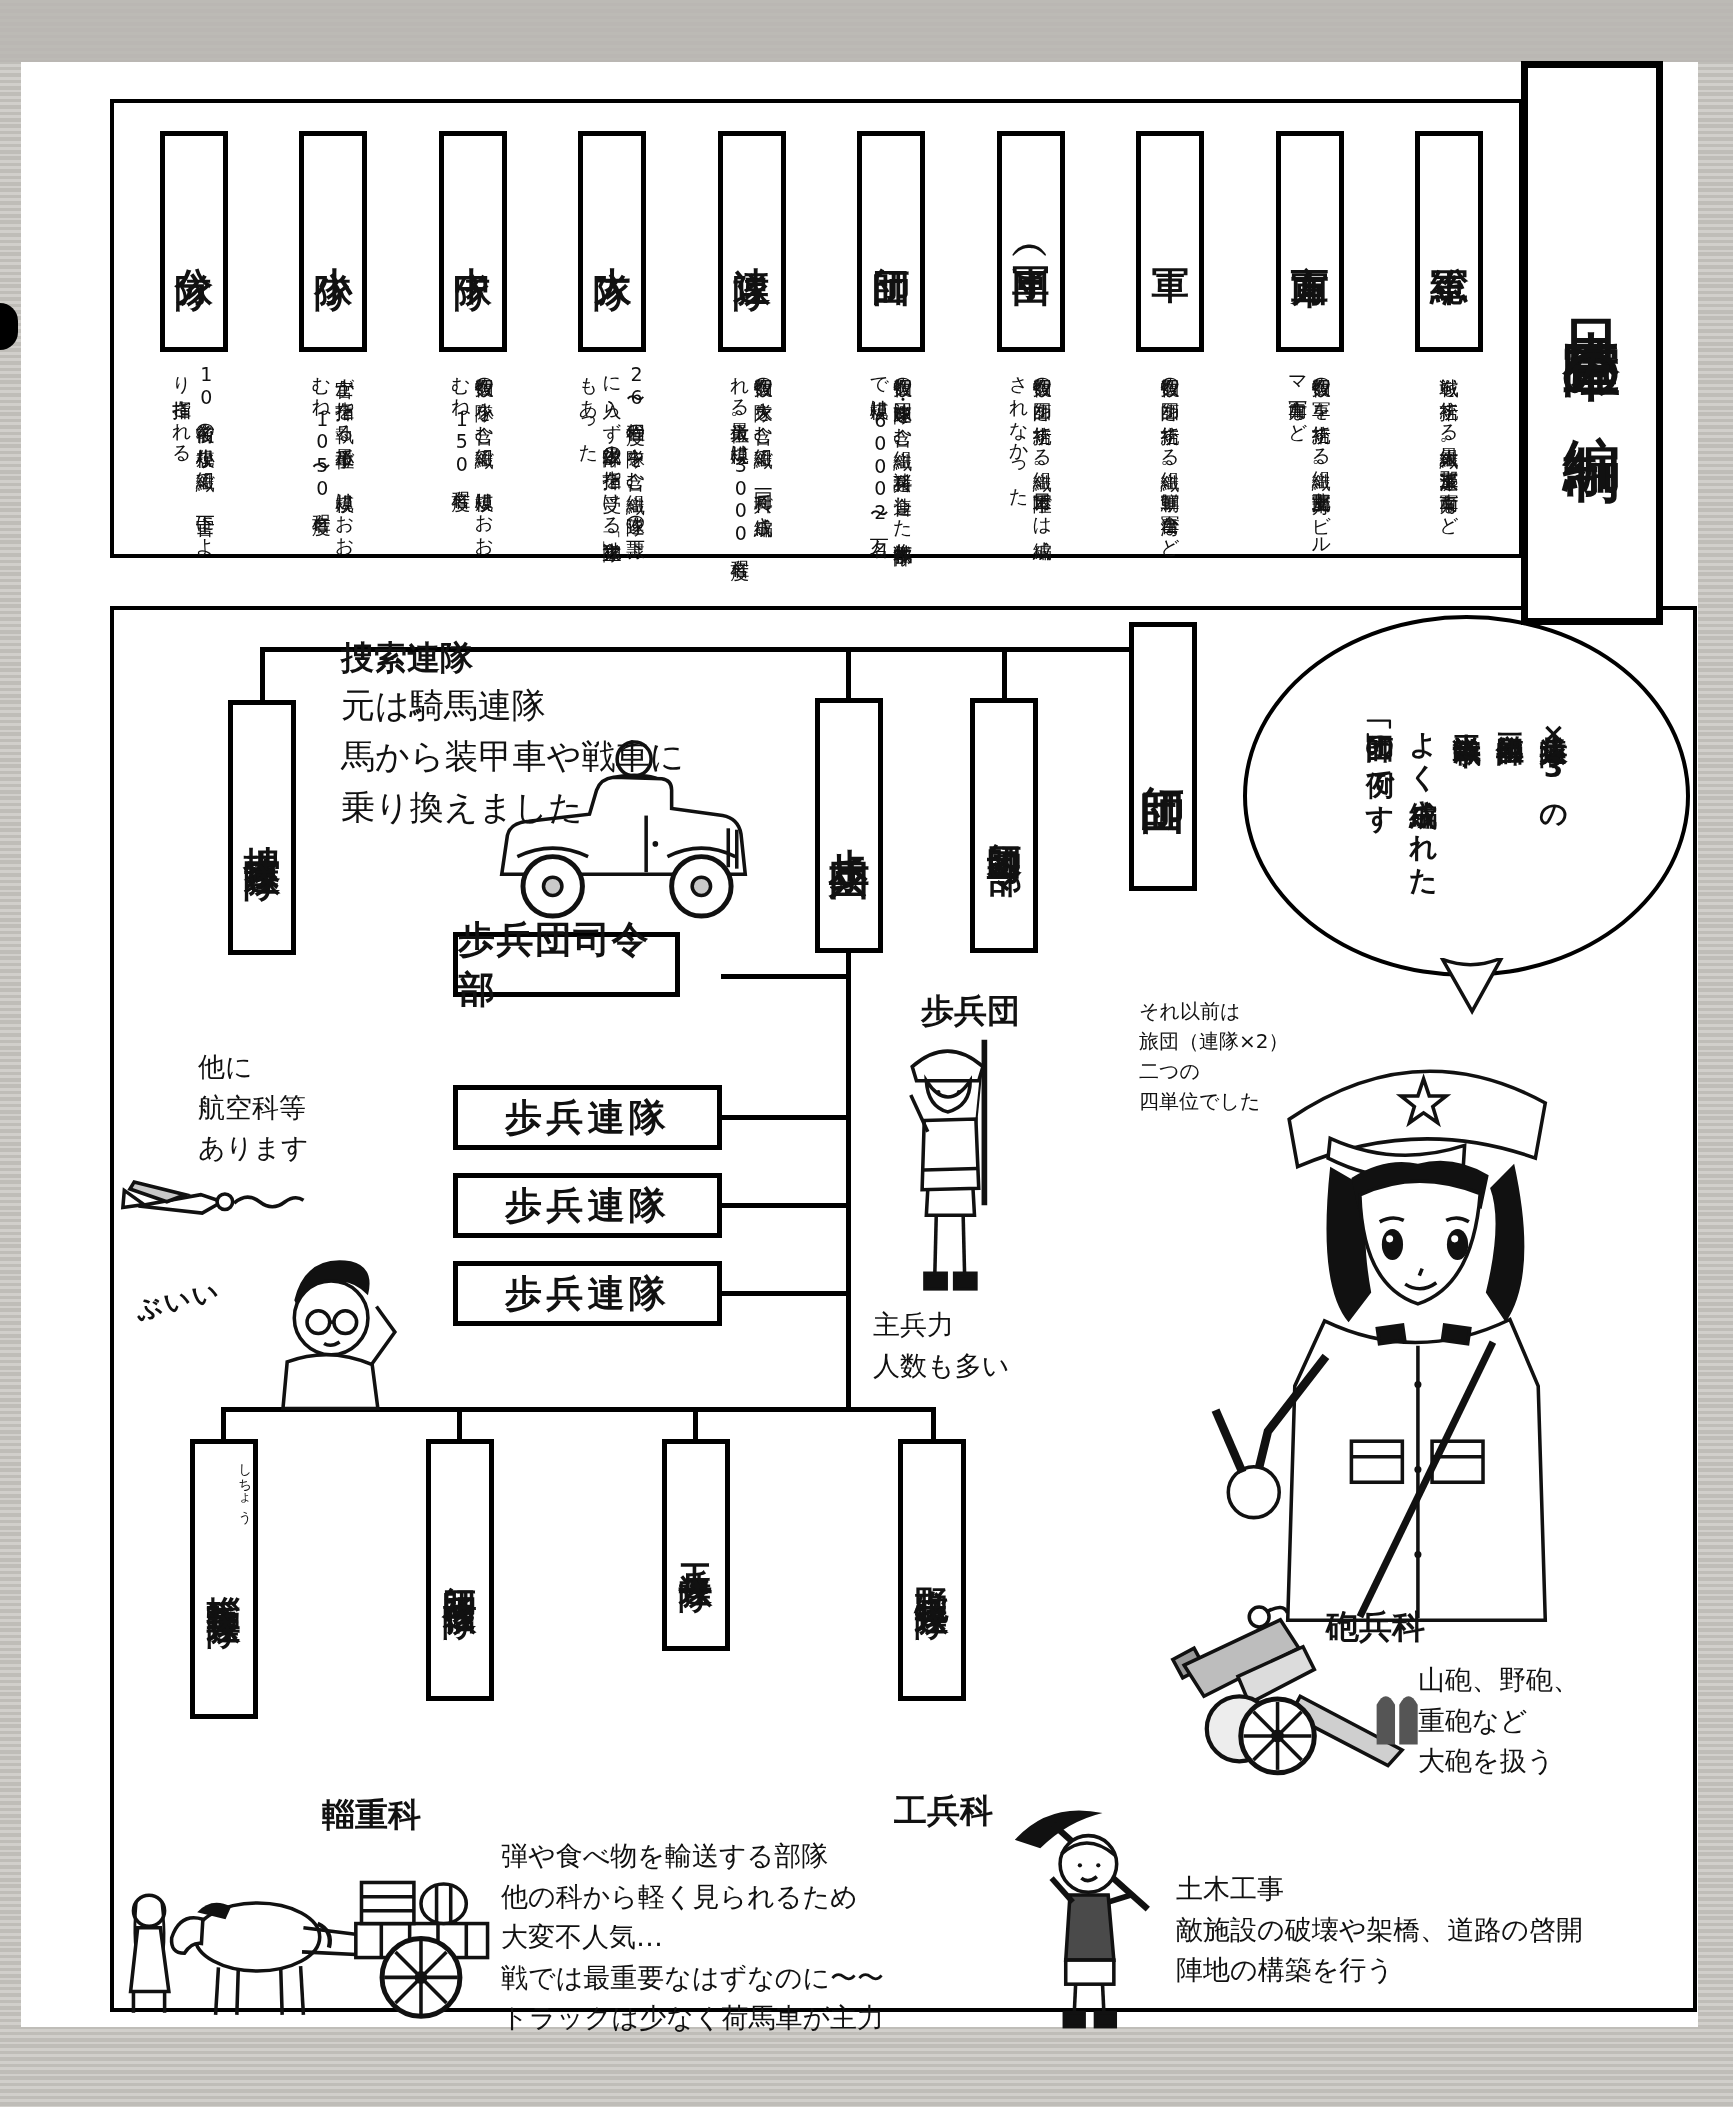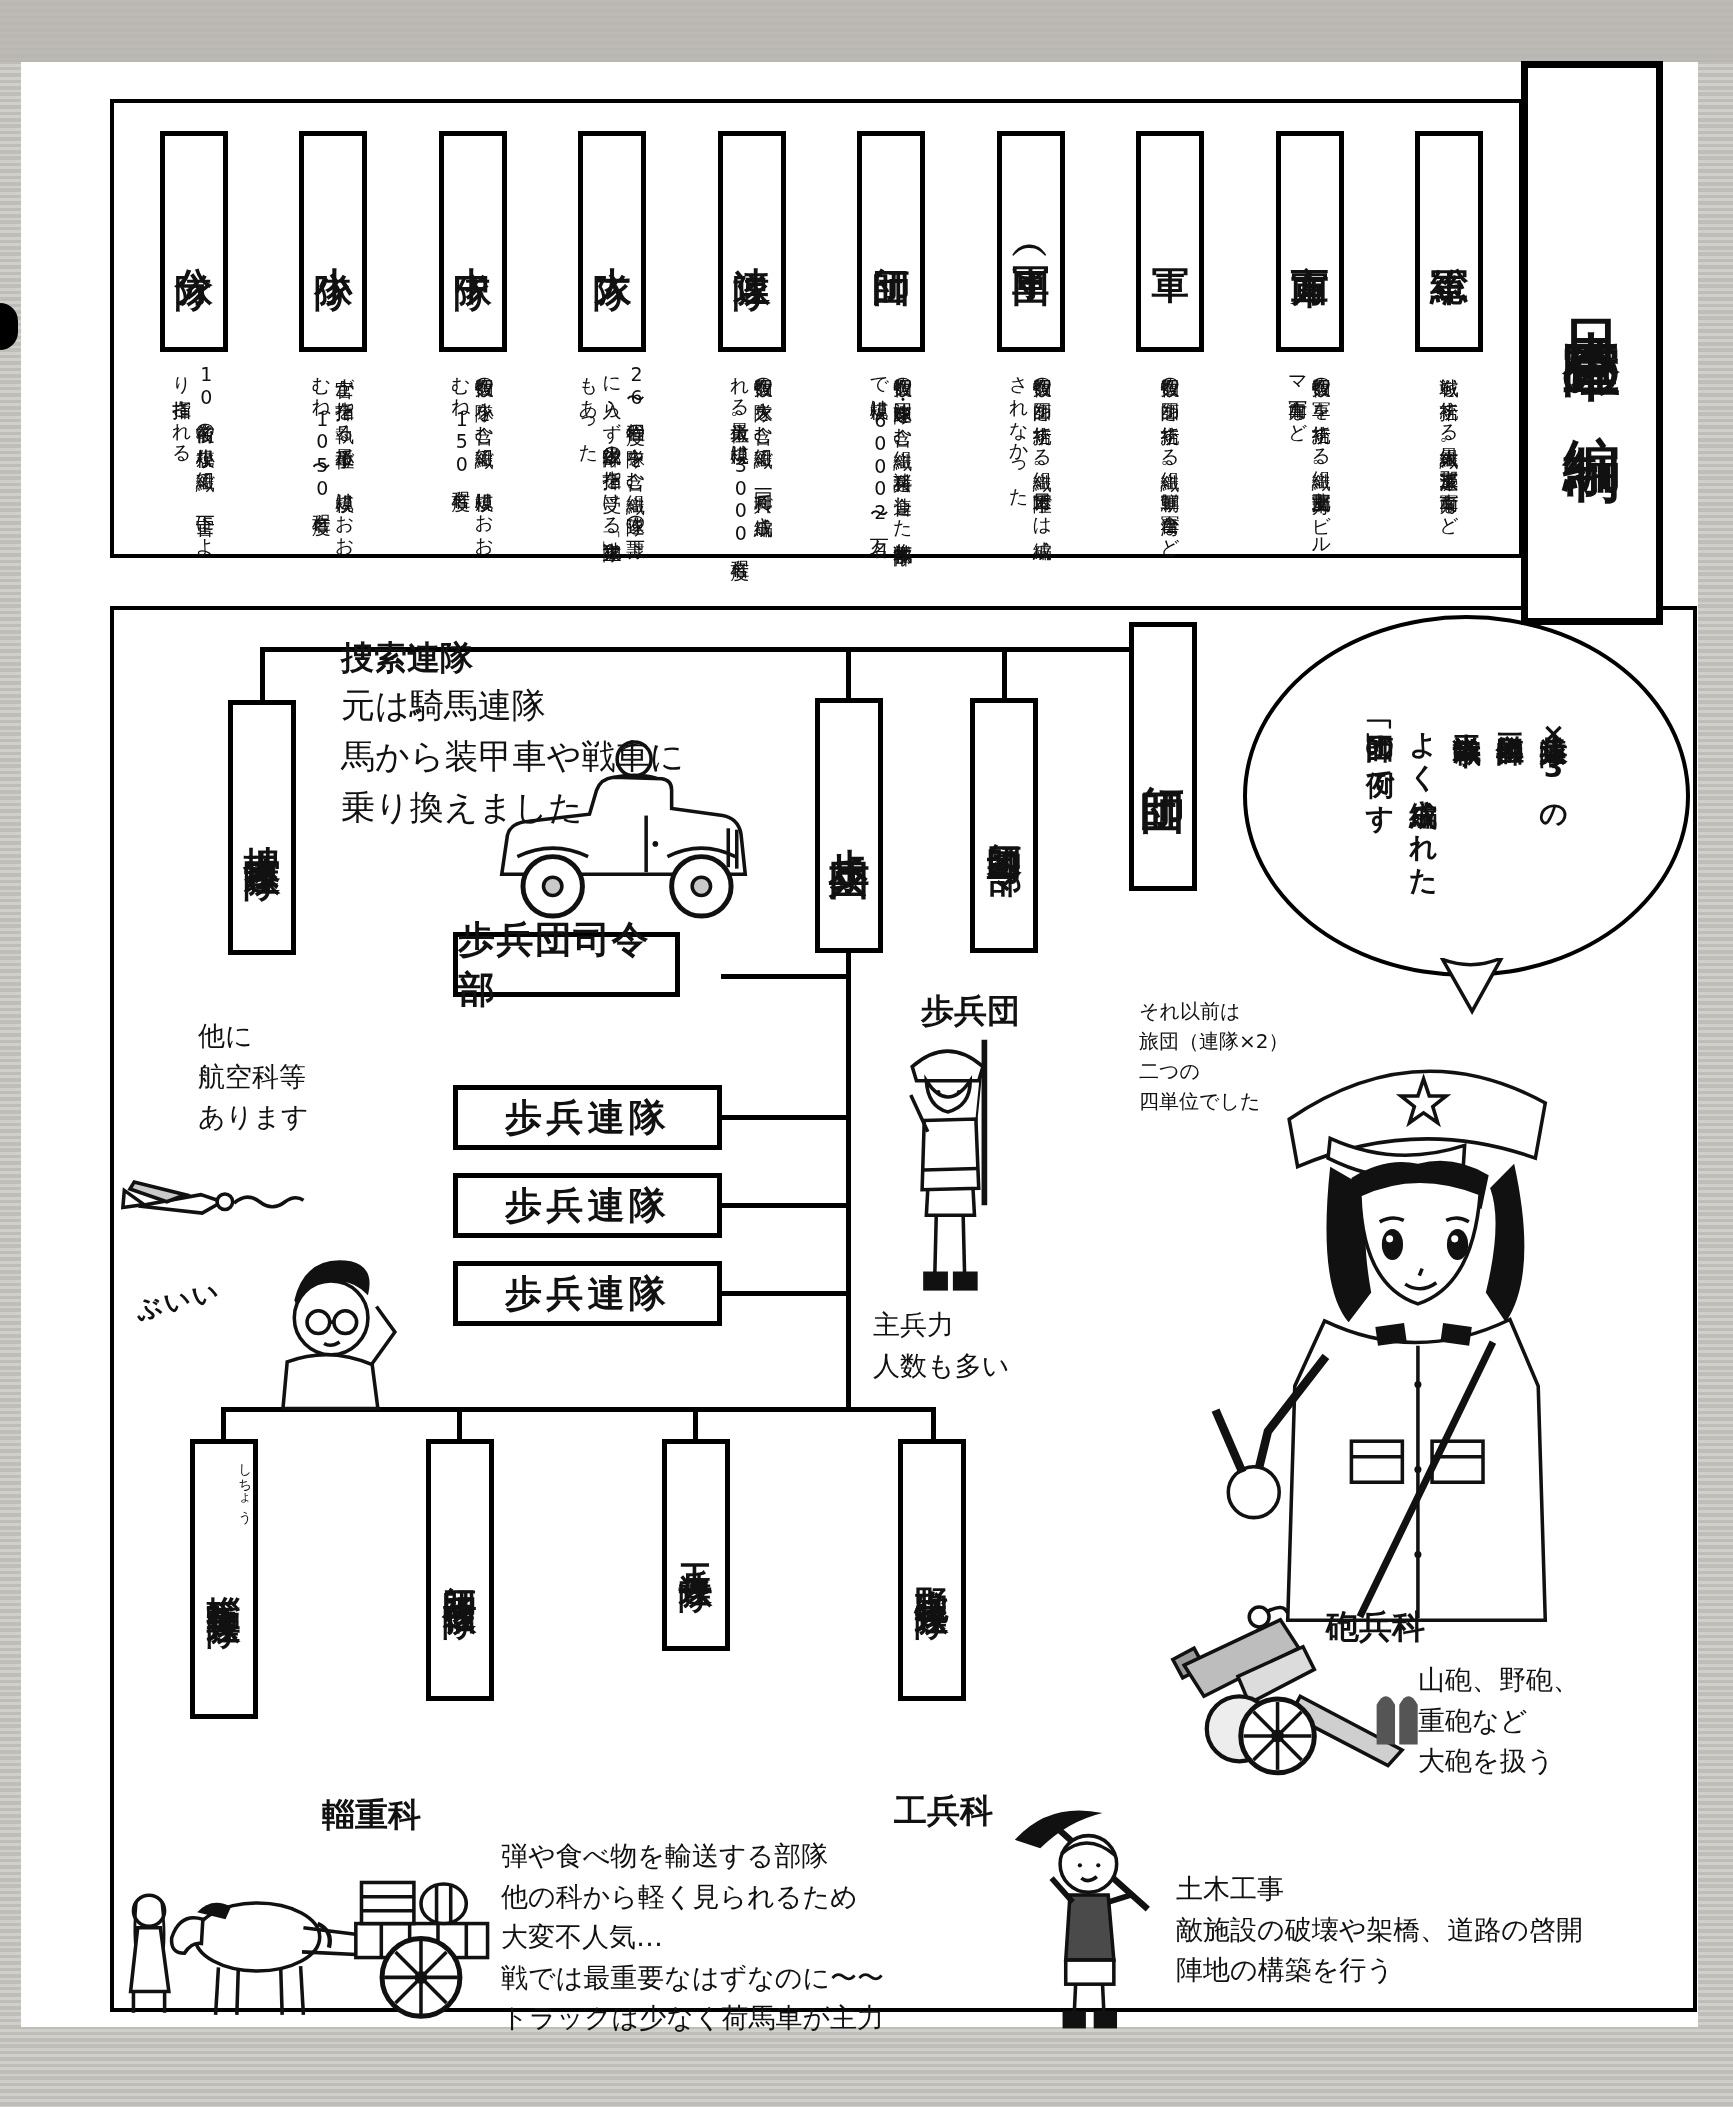--- a/index.html
+++ b/index.html
@@ -191,21 +191,21 @@
     </div>
   <div class="vbox" style="left:898px;top:1439px;width:68px;height:262px;font-size:34px;letter-spacing:4.2px;">
       <span>野砲兵連隊</span>
     </div>
 
   <div class="caption" style="left:341px;top:636px;">捜索連隊</div>
   <div class="note" style="left:341px;top:680px;font-size:34px;">元は騎馬連隊
 馬から装甲車や戦車に
 乗り換えました</div>
 
-  <div class="note" style="left:198px;top:1016px;">他に
+  <div class="note" style="left:198px;top:1047px;">他に
 航空科等
 あります</div>
   <div class="sfx" style="left:135px;top:1283px;">ぶいい</div>
 
   <div class="caption" style="left:921px;top:989px;">歩兵団</div>
   <div class="note" style="left:873px;top:1305px;">主兵力
 人数も多い</div>
 
   <div class="note" style="left:1139px;top:996px;font-size:20px;">それ以前は
 旅団（連隊×2）

